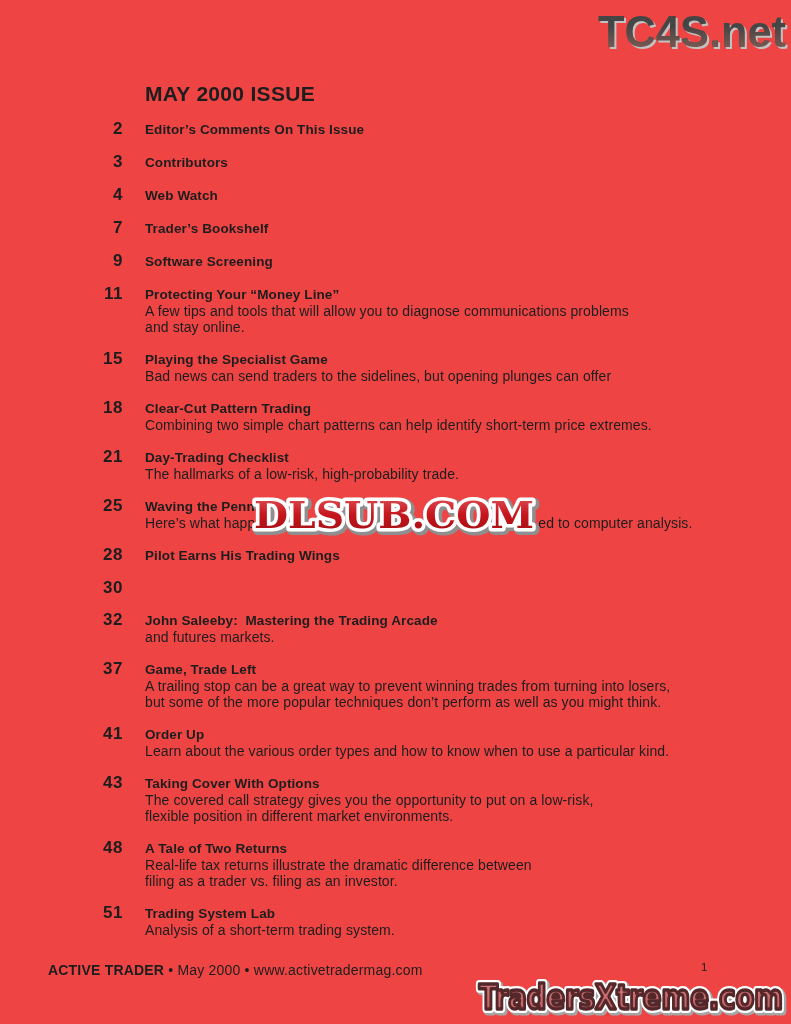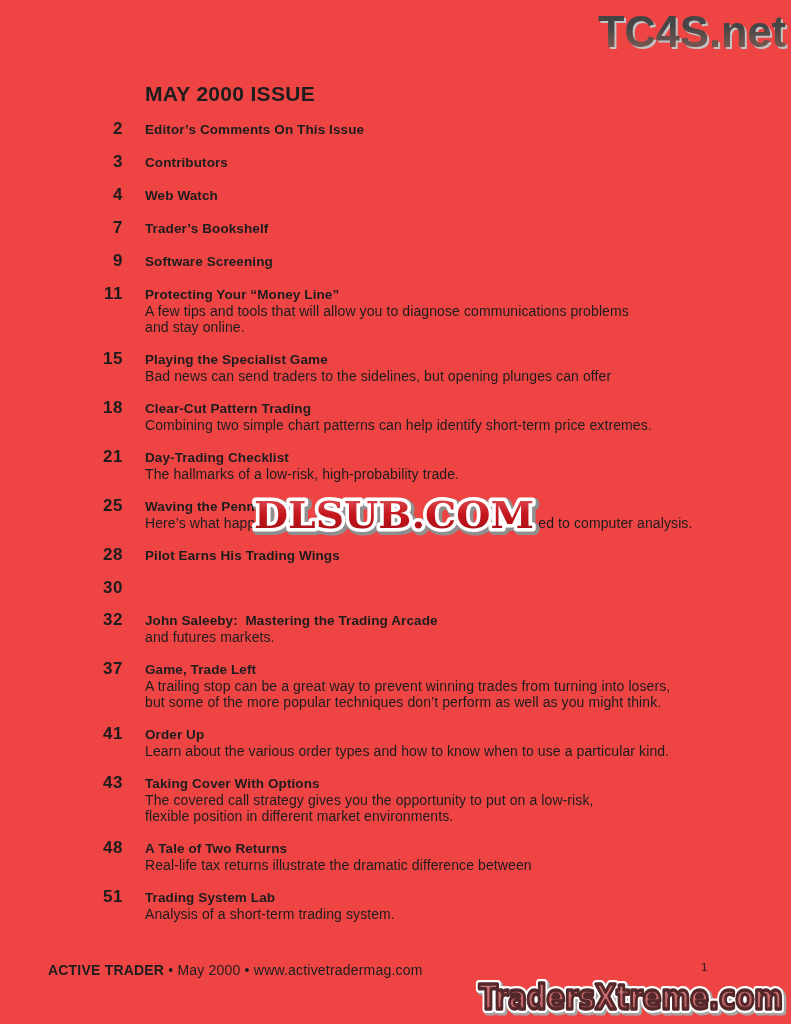--- a/index.html
+++ b/index.html
@@ -201,20 +201,21 @@
               <div class="desc-line">flexible position in different market environments.</div>
             </div>
     </div>
   </div>
         <div class="toc-entry">
     <div class="toc-num">48</div>
     <div class="toc-body">
       <div class="toc-title">A Tale of Two Returns</div>
       <div>
               <div class="desc-line">Real-life tax returns illustrate the dramatic difference between</div>
+              <div class="desc-line">filing as a trader vs. filing as an investor.</div>
             </div>
     </div>
   </div>
         <div class="toc-entry">
     <div class="toc-num">51</div>
     <div class="toc-body">
       <div class="toc-title">Trading System Lab</div>
       <div>
               <div class="desc-line">Analysis of a short-term trading system.</div>
             </div>

